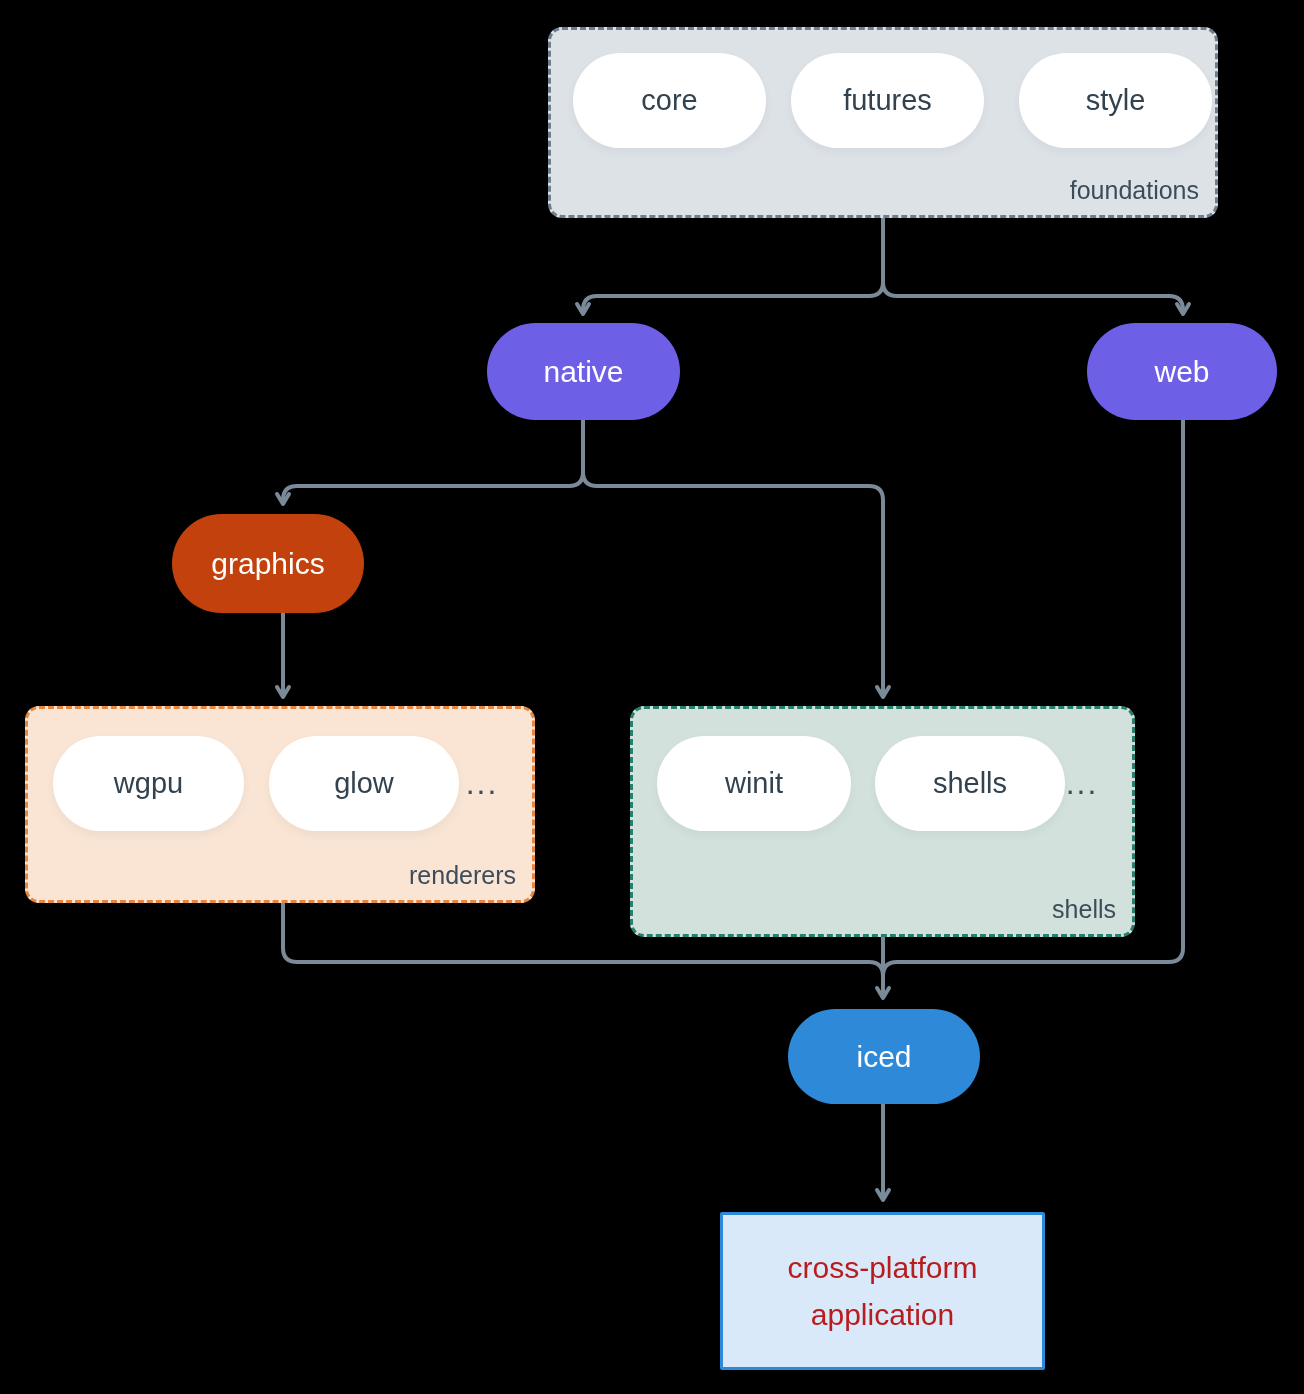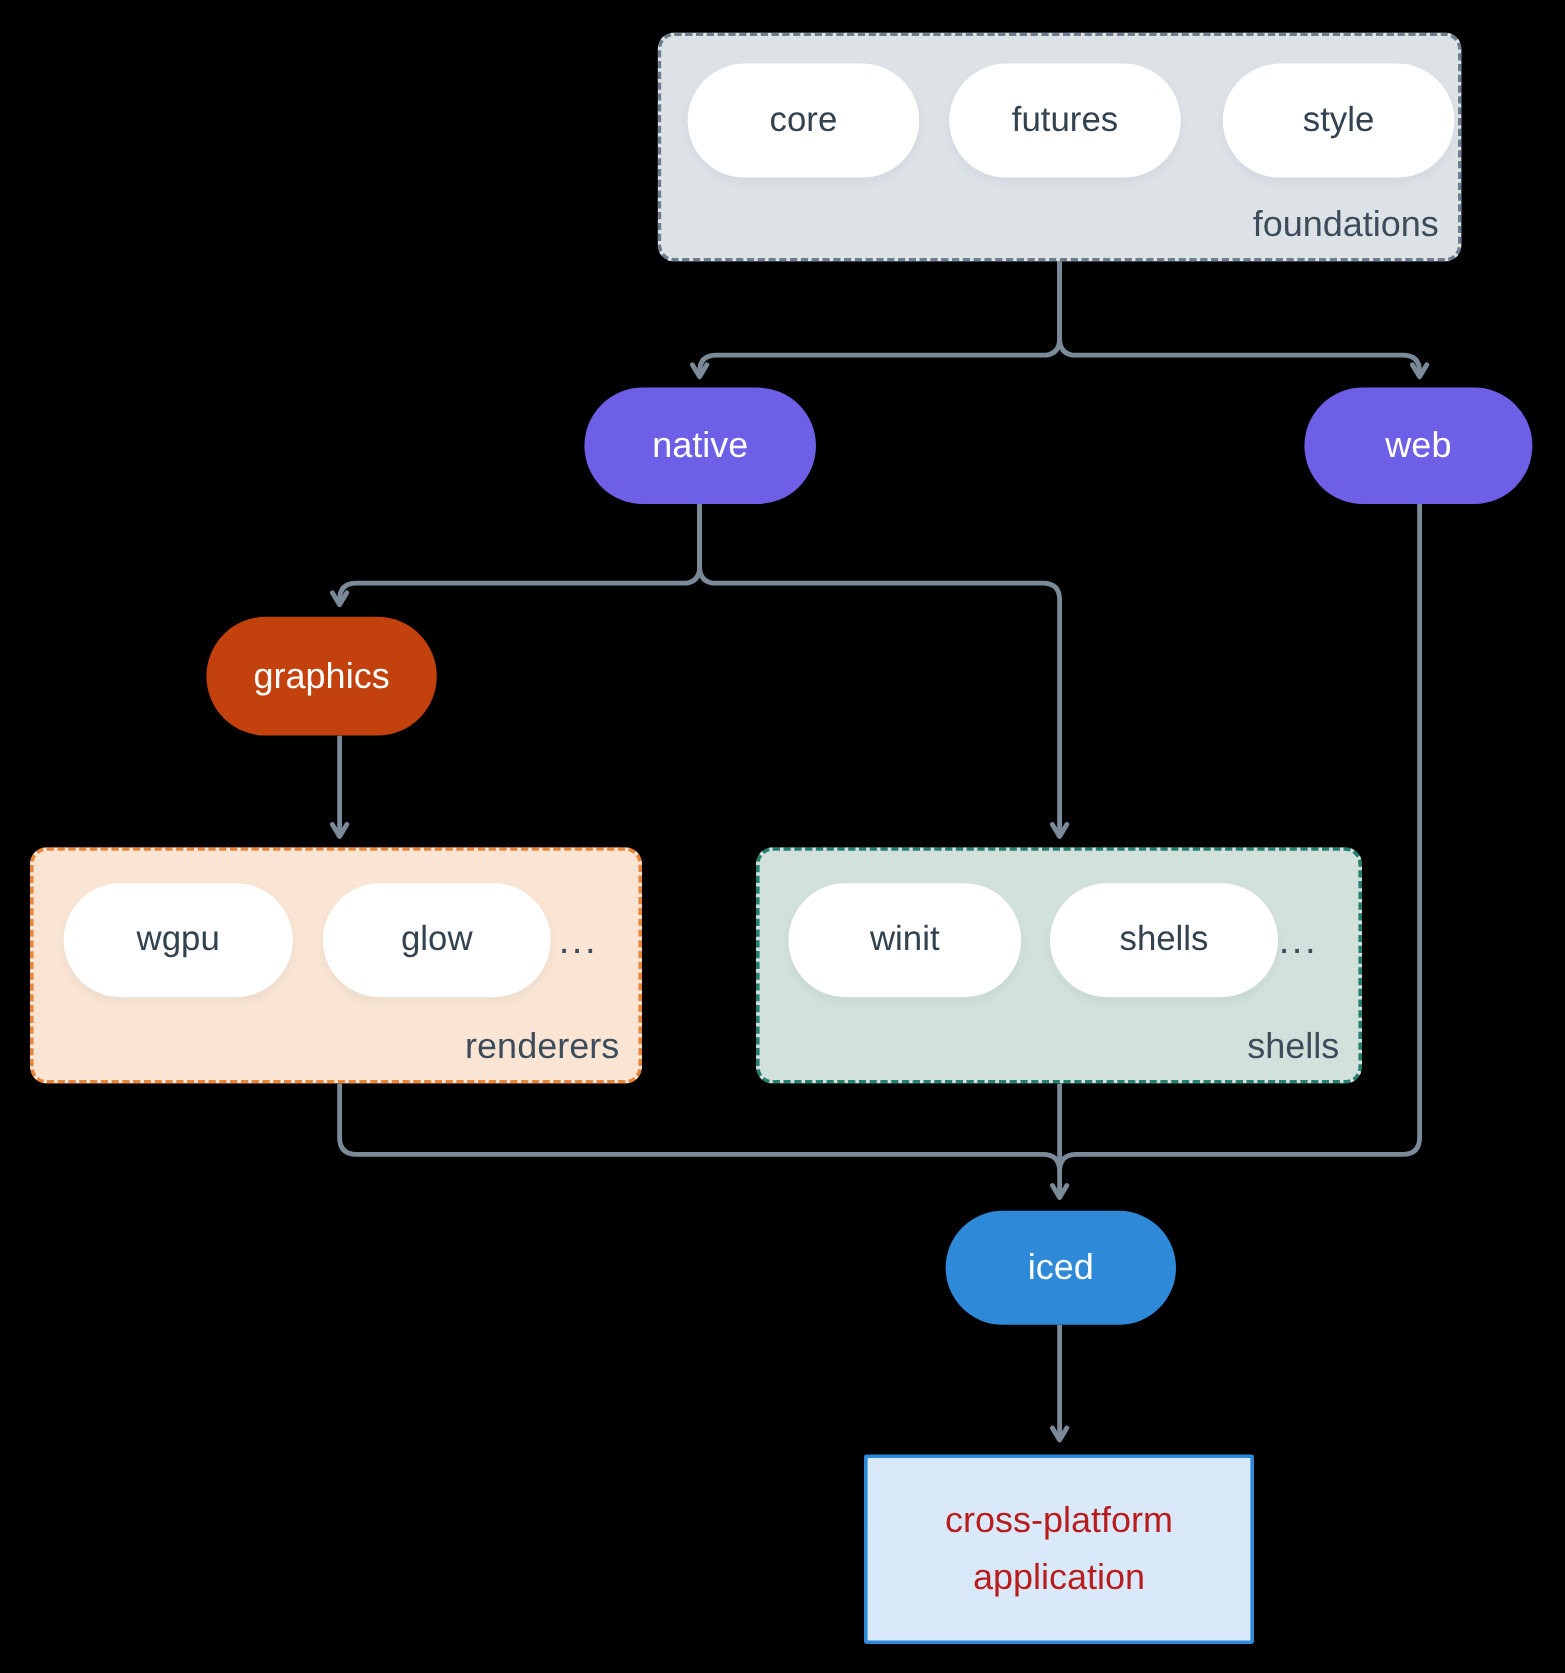--- a/index.html
+++ b/index.html
@@ -32,28 +32,28 @@
     background: #dde2e7;
     border: 3px dashed #6e7e8e;
   }
   .groupbox.renderers {
     left: 25px; top: 706px; width: 510px; height: 197px;
     background: #fae5d4;
     border: 3px dashed #e8863c;
     padding-left: 35px;
   }
   .groupbox.shells {
-    left: 630px; top: 706px; width: 505px; height: 197px;
+    left: 630px; top: 706px; width: 505px; height: 231px;
     background: #d2e1db;
     border: 3px dashed #27806d;
   }
   .group-label {
     position: absolute;
     right: 16px; bottom: 10px;
-    font-size: 30px;
+    font-size: 25px;
     color: #3c4c5a;
   }
   .pill {
     position: absolute;
     display: flex;
     align-items: center;
     justify-content: center;
     border-radius: 999px;
     font-size: 29px;
   }

